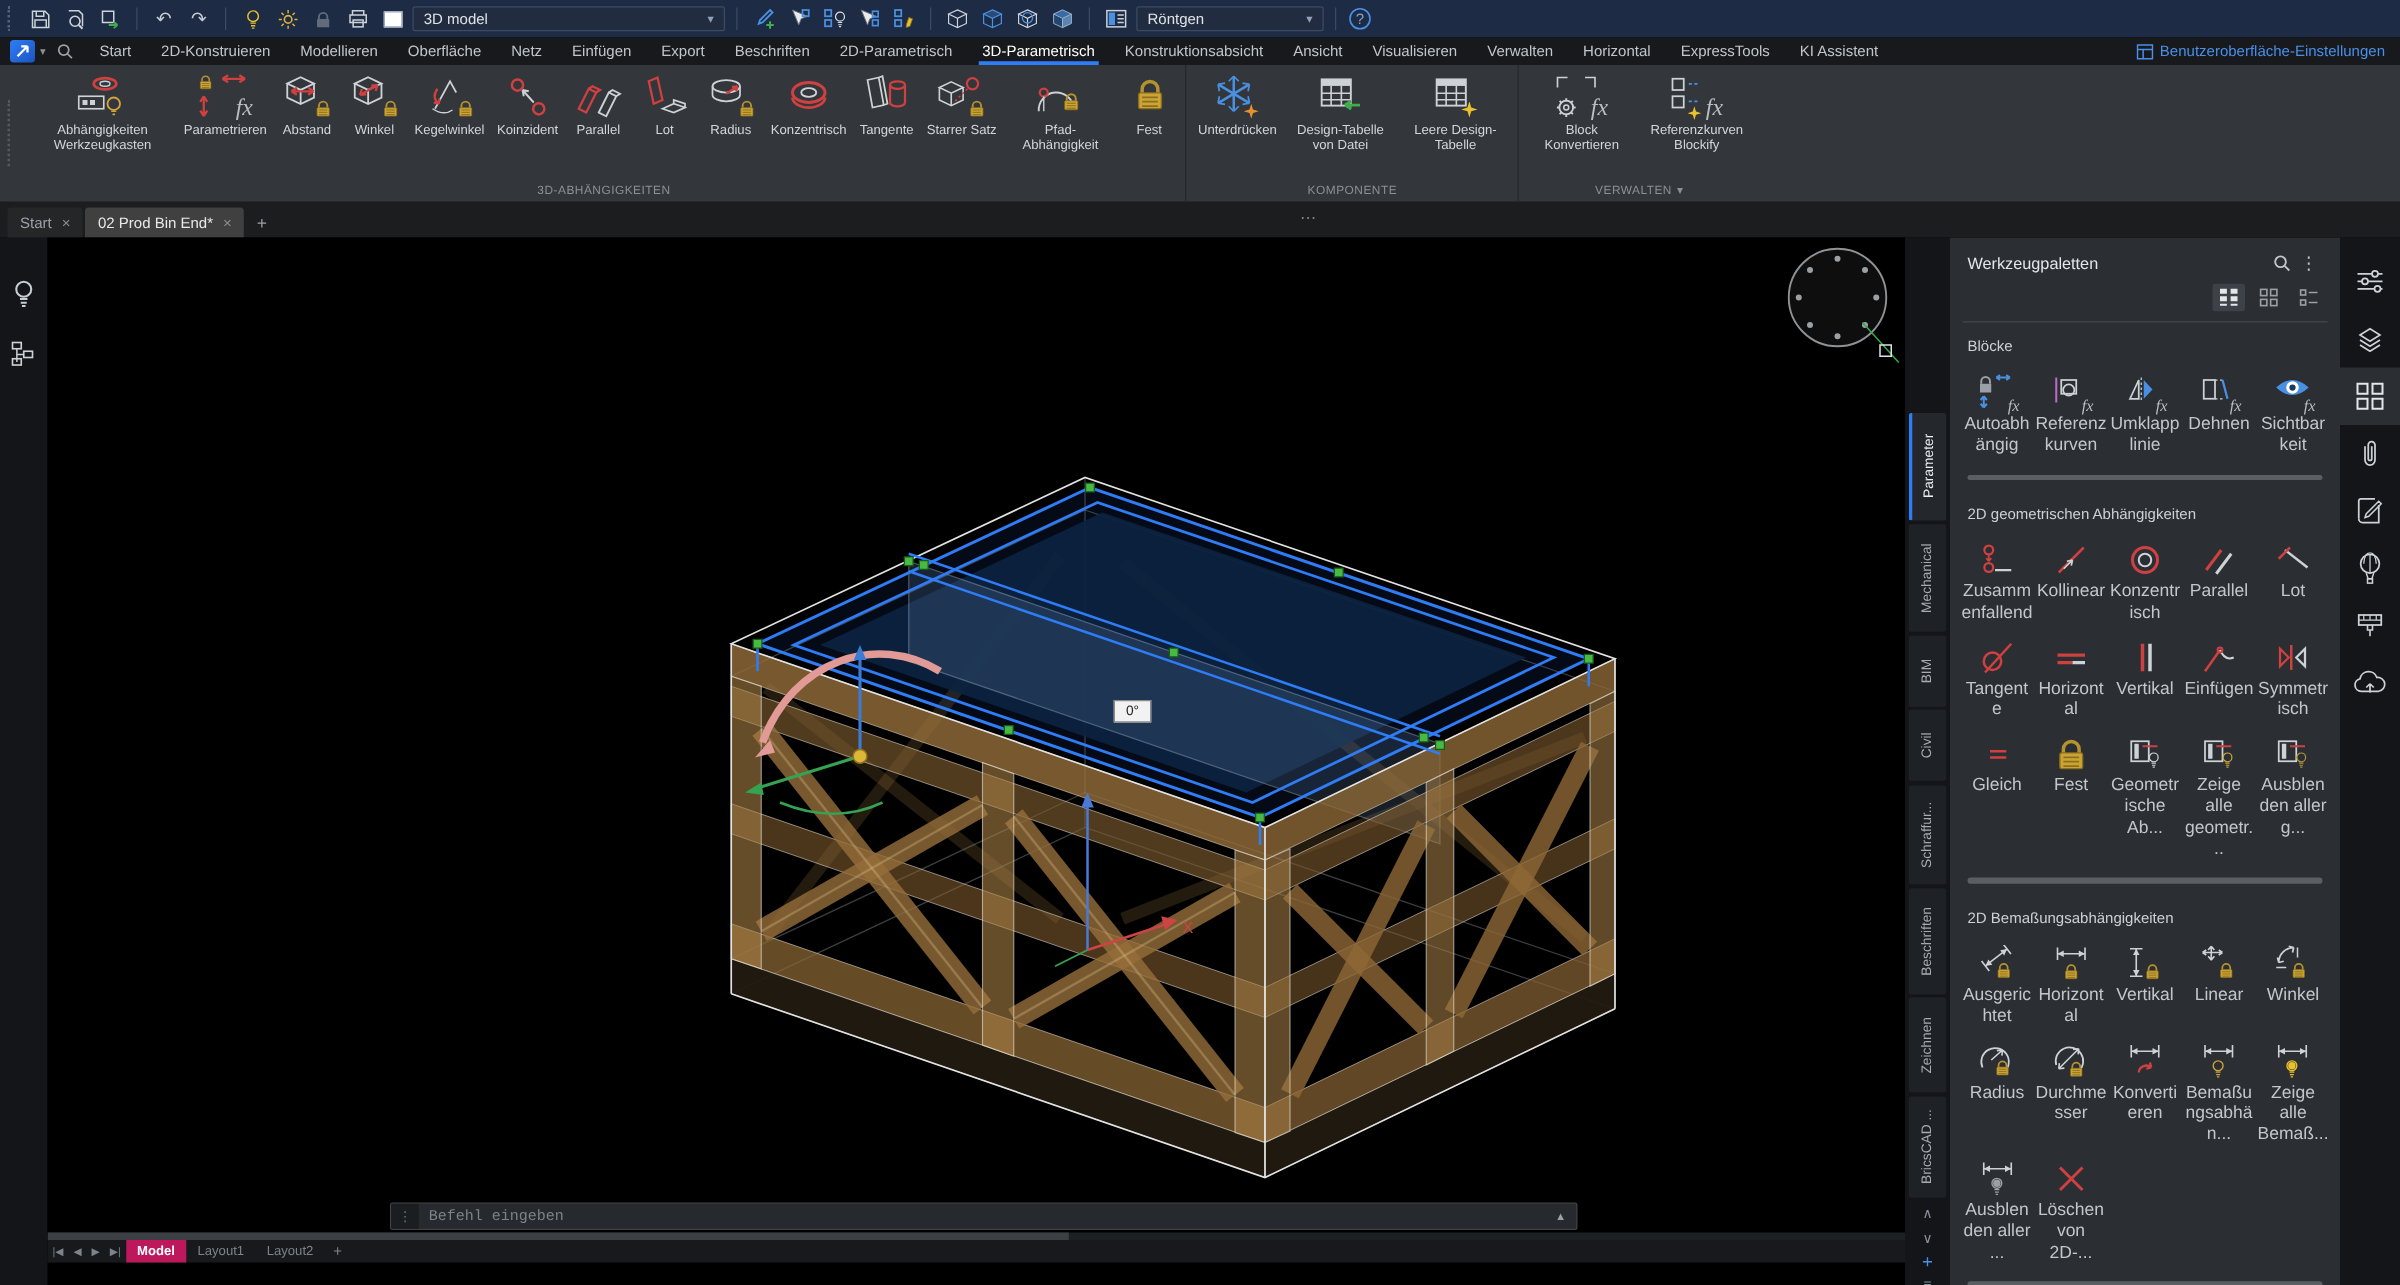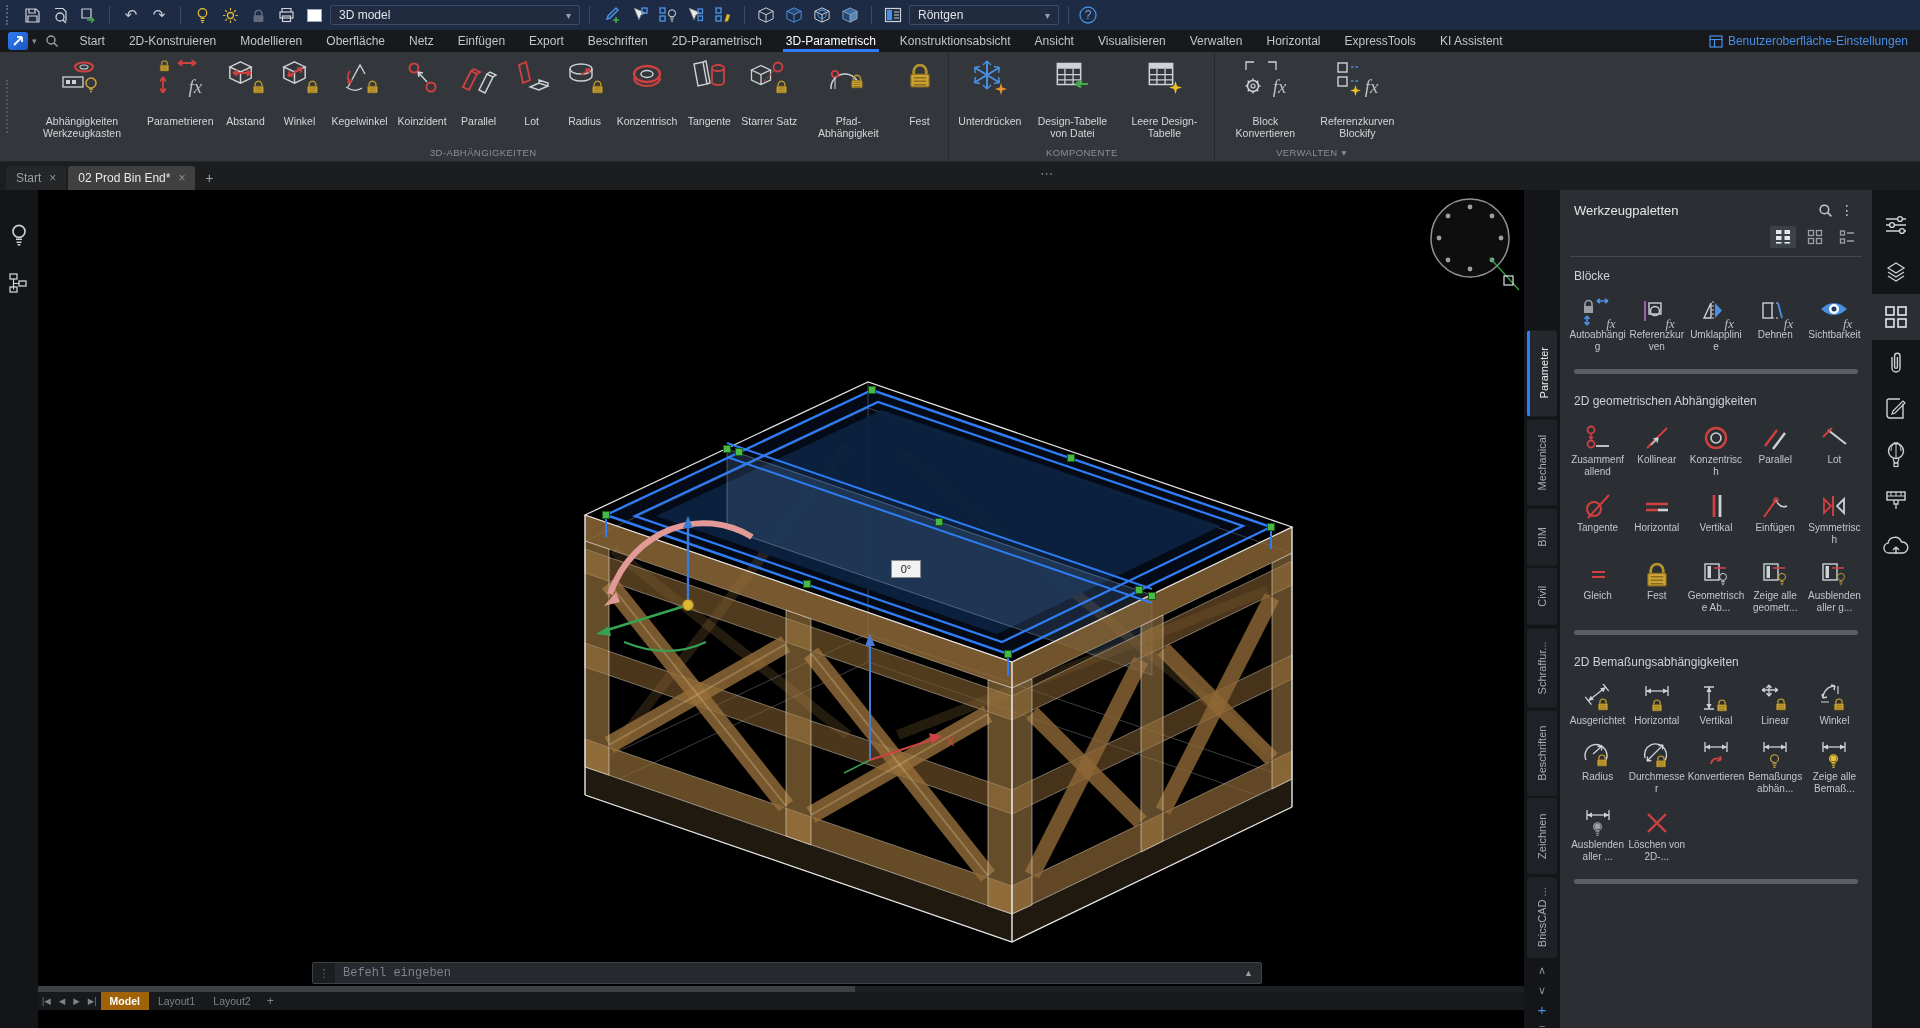--- a/index.html
+++ b/index.html
@@ -32,21 +32,21 @@
 
   
   #ribbon{height:110px;background:#33373b;display:flex;align-items:stretch;border-bottom:1px solid #222528;}
   .rib-grip{width:10px;border-left:2px dotted #55595e;margin:28px 2px 28px 6px;}
   .rgroup{display:flex;flex-direction:column;padding:4px 4px 0 4px;position:relative;}
   .rgroup+.rgroup{border-left:1px solid #26292c;}
   .rbtns{display:flex;align-items:flex-start;flex:1;}
   .rbtn{display:flex;flex-direction:column;align-items:center;padding:2px 5px;border-radius:2px;max-width:92px;}
   .rbtn.wide{max-width:120px;}
   .ric{height:40px;display:flex;align-items:center;justify-content:center;position:relative;}
-  .rlbl{font-size:10.5px;color:#d3d6d9;text-align:center;line-height:1.15;margin-top:17px;}
+  .rlbl{font-size:10.5px;color:#d3d6d9;text-align:center;line-height:1.15;margin-top:0;}
   .rcap{height:18px;display:flex;align-items:center;justify-content:center;gap:4px;font-size:9.5px;color:#8b9095;letter-spacing:.4px;}
   .fxbig{position:absolute;right:2px;bottom:0;font-size:19px;}
 
   
   #doctabs{height:28px;background:#1b1d1f;display:flex;align-items:flex-end;position:relative;}
   .dtab{height:24px;display:flex;align-items:center;gap:8px;padding:0 10px;font-size:12px;color:#9aa0a5;background:#242628;margin-right:2px;border-radius:3px 3px 0 0;}
   .dtab.active{background:#404040;color:#e8e8e8;}
   .dtab .x{color:#8a8f94;font-size:12px;}
   .dtab-plus{width:24px;height:24px;display:flex;align-items:center;justify-content:center;color:#9aa0a5;font-size:14px;}
   .dtab-ovf{position:absolute;left:1040px;top:4px;color:#7d838a;font-size:13px;letter-spacing:2px;}
@@ -79,34 +79,34 @@
   .pal-title{font-size:13px;color:#e4e7ea;flex:1;}
   .pal-hicon{width:22px;display:flex;justify-content:center;color:#c2c7cc;font-size:14px;}
   .pal-toggles{display:flex;justify-content:flex-end;gap:6px;padding:4px 12px 8px 12px;}
   .ptog{width:26px;height:22px;display:flex;align-items:center;justify-content:center;border-radius:2px;}
   .ptog.active{background:#3d4248;}
   .pal-hr{height:1px;background:#45494d;margin:0 10px;}
   .psec-title{font-size:12px;color:#ccd1d5;padding:12px 14px 6px 14px;}
   .pgrid{display:grid;grid-template-columns:repeat(5,1fr);padding:2px 8px;}
   .pitem{display:flex;flex-direction:column;align-items:center;padding:6px 1px;}
   .pic{height:32px;display:flex;align-items:center;justify-content:center;position:relative;}
-  .pil{font-size:10px;color:#c2c7cc;text-align:center;line-height:1.2;margin-top:0;word-break:break-word;}
+  .pil{font-size:14px;color:#c2c7cc;text-align:center;line-height:1.2;margin-top:0;word-break:break-word;}
   .pdiv{height:5px;background:#5a5f64;border-radius:3px;margin:8px 14px;}
   .fxsm{position:absolute;right:-3px;bottom:-3px;font-size:13px;}
 
   
   #rightstrip{width:48px;background:#131518;display:flex;flex-direction:column;align-items:center;padding-top:12px;}
   .rsbtn{width:48px;height:46px;display:flex;align-items:center;justify-content:center;}
   .rsbtn.active{background:#2b2f33;}
 
   
   #modeltabs{height:18px;background:#17191c;display:flex;align-items:center;font-size:10.5px;color:#7d838a;}
   .mnav{padding:0 4px;font-size:8.5px;}
   .mtab{padding:0 9px;height:100%;display:flex;align-items:center;}
-  .mtab.active{background:#a16207;color:#fff;font-weight:bold;}
+  .mtab.active{background:#be185d;color:#fff;font-weight:bold;}
   .mtab-plus{padding:0 7px;font-size:12px;}
   svg .g{stroke:#cdd2d6;fill:none;}
   svg .r{stroke:#cf4040;fill:none;}
   svg .b{stroke:#4a90e2;fill:none;}
   svg .gn{stroke:#3fae4a;fill:none;}
   svg .gd{stroke:#cfa43b;fill:none;}
 </style>
 </head>
 <body>
 

